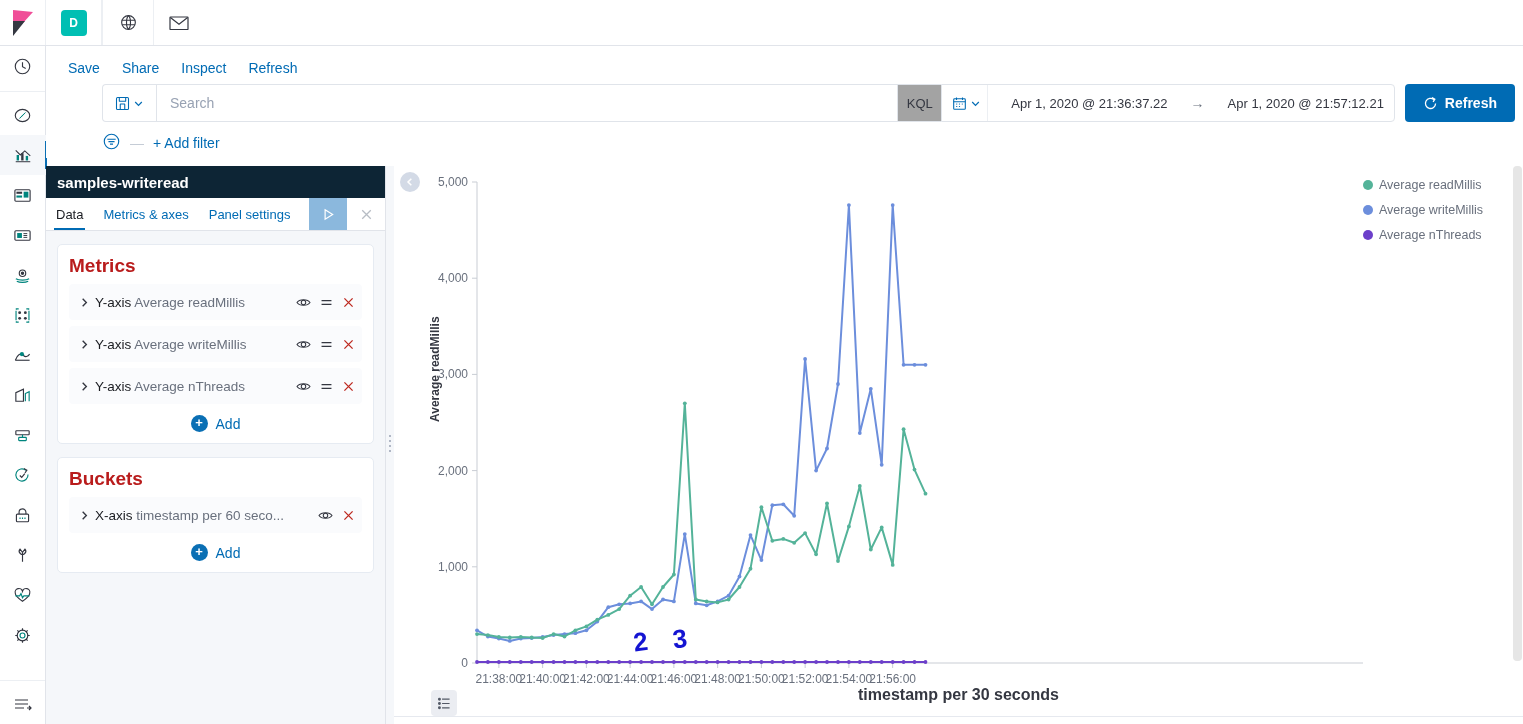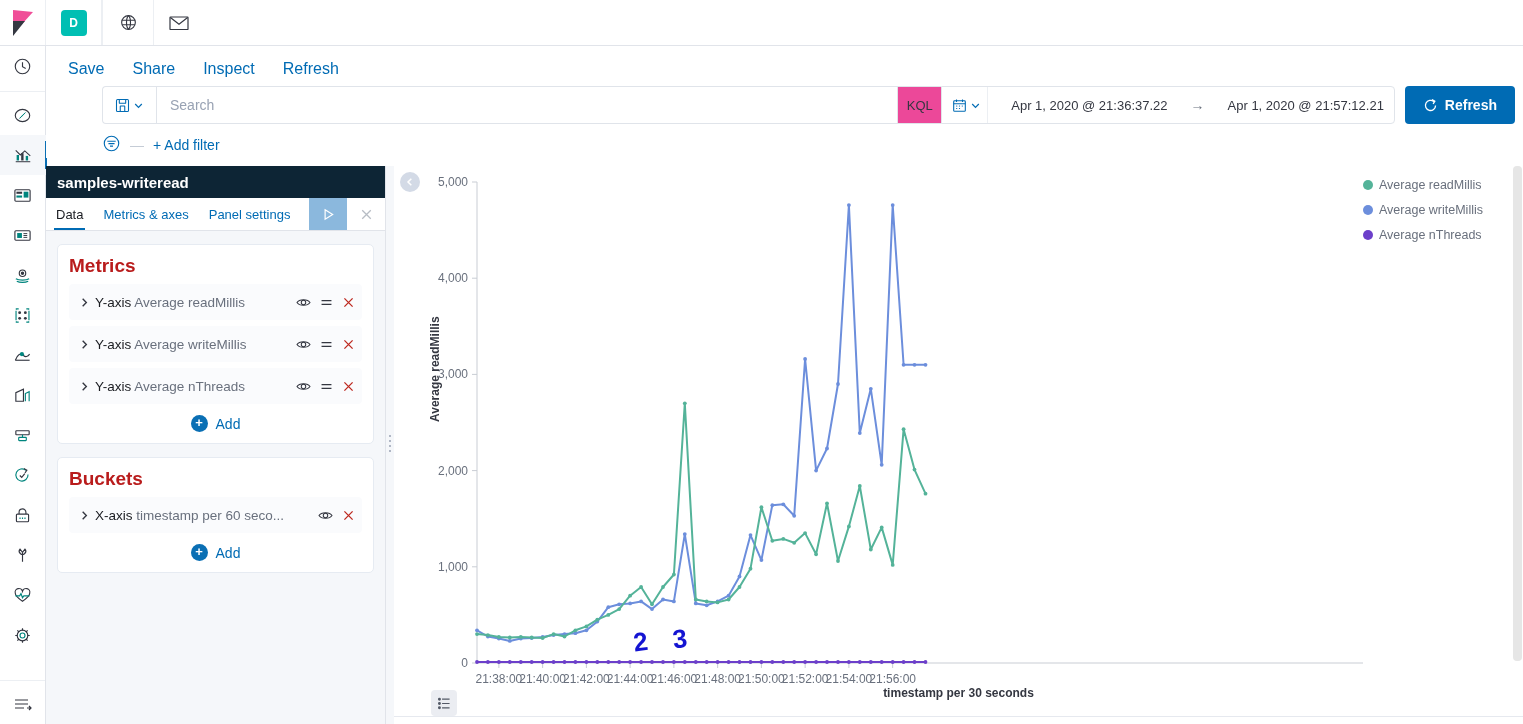--- a/index.html
+++ b/index.html
@@ -60,42 +60,42 @@
     width: 2px; height: 28px; background: #0a6fb4;
   }
   .rail-spacer { flex: 1; }
 
   
   .toolbar {
     position: absolute; left: 46px; top: 46px; width: 1477px; height: 112px;
     background: #fff;
   }
   .tb-actions {
-    display: flex; gap: 28px; padding: 14px 0 8px 22px;
-    font-size: 16px;
+    display: flex; gap: 22px; padding: 14px 0 8px 22px;
+    font-size: 14px;
     align-items: flex-end;
   }
   .tb-action { color: #006BB4; cursor: pointer; }
   .qbar {
     display: flex; align-items: stretch; margin: 0 8px 0 56px;
     height: 38px; position: relative;
   }
   .savedq {
     width: 54px; border: 1px solid #e0e4ea; border-right: none;
     border-radius: 4px 0 0 4px; background: #fff;
     display: flex; align-items: center; justify-content: center; gap: 3px;
     cursor: pointer;
   }
   .qinput {
     flex: 1; border: 1px solid #e0e4ea; background: #fff;
     display: flex; align-items: center; padding-left: 13px;
     font-size: 14px; color: #98a2b3; border-right: none;
   }
   .kql {
-    width: 44px; border: 1px solid #e0e4ea; background: #ec4899;
+    width: 44px; border: 1px solid #e0e4ea; background: #a3a3a3;
     display: flex; align-items: center; justify-content: center;
     font-size: 13px; color: #343741; cursor: pointer; border-right: none;
   }
   .dates {
     display: flex; align-items: center; border: 1px solid #e0e4ea;
     background: #fff; border-radius: 0 4px 4px 0; padding: 0 10px; gap: 23px;
     font-size: 13px; color: #343741; cursor: pointer;
   }
   .cal-btn { display: flex; align-items: center; gap: 3px; padding-right: 6px;
              border-right: 1px solid #eceff3; height: 100%; }
@@ -197,21 +197,21 @@
     color: #69707D; cursor: pointer;
   }
   .legend-dot { width: 10px; height: 10px; border-radius: 50%; flex: none; }
   .ylabel {
     position: absolute; left: 34px; top: 256px; font-size: 12px;
     font-weight: bold; color: #343741; transform: rotate(-90deg);
     transform-origin: left top; white-space: nowrap;
   }
   .xlabel {
     position: absolute; left: 0; right: 0; top: 520px; text-align: center;
-    font-size: 12px; font-weight: bold; color: #343741;
+    font-size: 16px; font-weight: bold; color: #343741;
   }
   .table-toggle {
     position: absolute; left: 37px; top: 524px; width: 26px; height: 26px;
     border-radius: 4px; background: #ebedf2; display: flex;
     align-items: center; justify-content: center; cursor: pointer;
   }
   .vscroll {
     position: absolute; right: 1px; top: 0; width: 9px; height: 495px;
     background: #e6e6e6; border-radius: 4px;
   }

